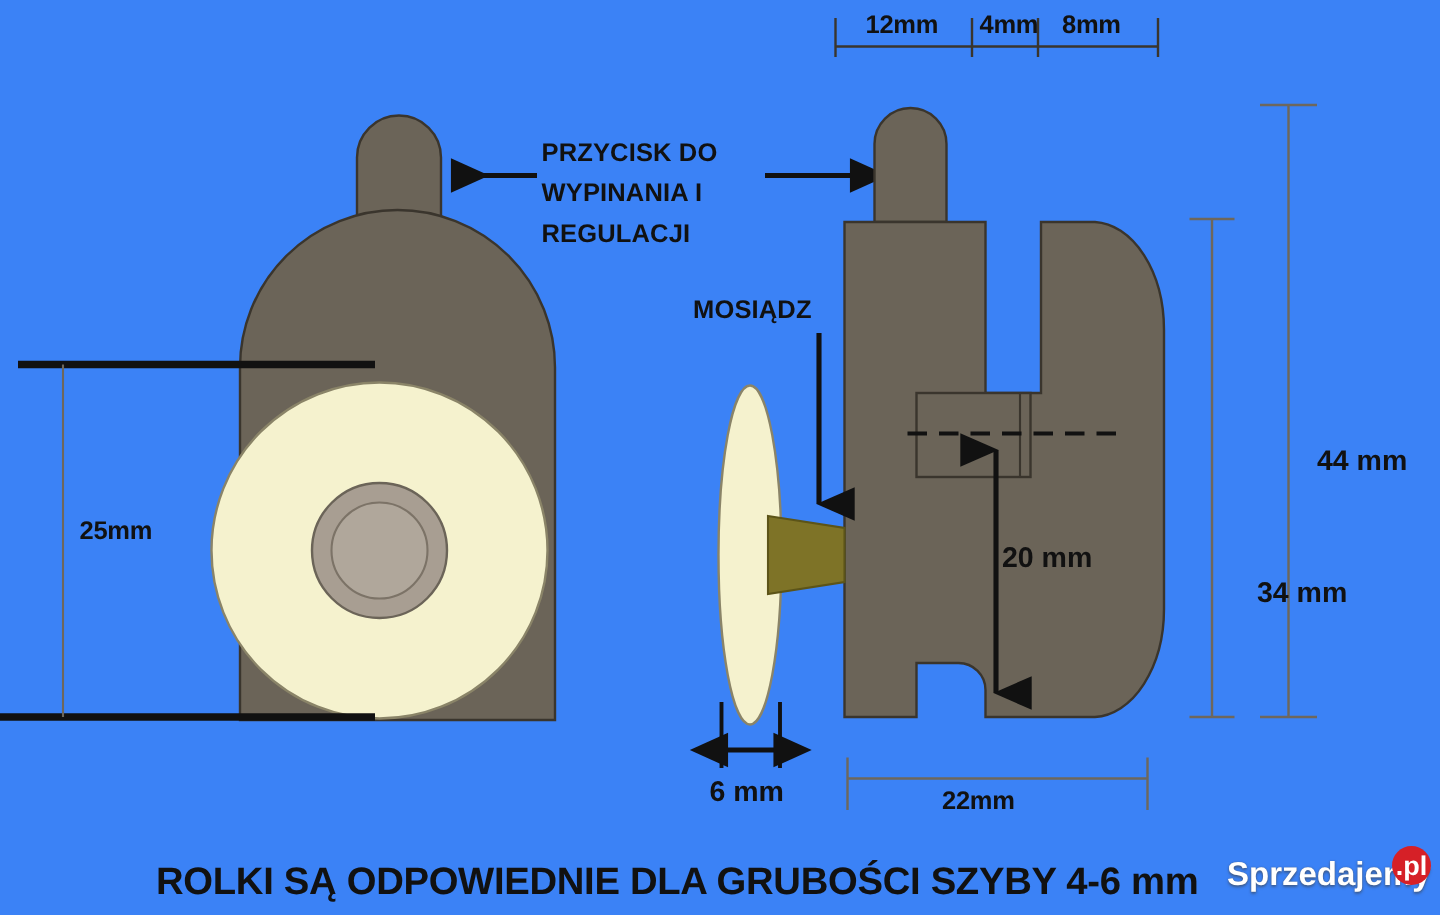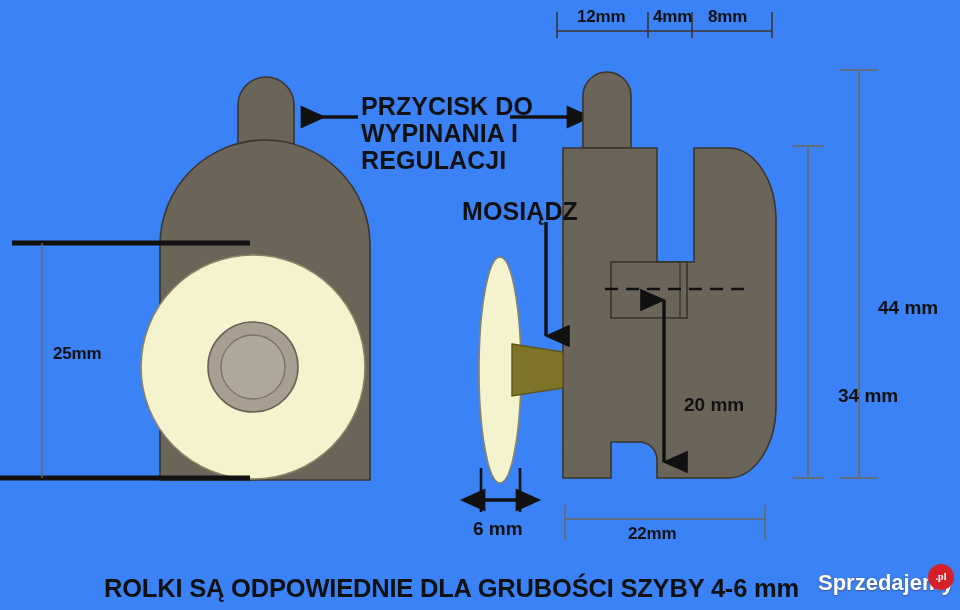--- a/index.html
+++ b/index.html
@@ -31,21 +31,21 @@
     line-height: 1.18;
   }
   .lbl-dim-sm {
     font-size: 17px;
     letter-spacing: -0.2px;
   }
   .lbl-dim-md {
     font-size: 19px;
   }
   .lbl-note {
-    font-size: 25px;
+    font-size: 17px;
     letter-spacing: 0.1px;
   }
   .lbl-caption {
     font-size: 25.5px;
     letter-spacing: -0.2px;
   }
   .wm {
     position: absolute;
     font-family: "Liberation Sans", sans-serif;
     font-weight: bold;
@@ -54,23 +54,23 @@
     text-shadow: 0 1px 2px rgba(60,60,60,0.55), 0 0 1px rgba(80,80,80,0.6);
     white-space: pre;
   }
   .wm-badge {
     position: absolute;
     width: 26px;
     height: 26px;
     border-radius: 50%;
     background: #D62027;
     color: #ffffff;
-    font-family: Liberation Serif, serif;
+    font-family: Liberation Sans, sans-serif;
     font-weight: bold;
-    font-size: 10px;
+    font-size: 18px;
     line-height: 26px;
     text-align: center;
   }
 </style>
 </head>
 <body>
 
 <div id="canvas">
 
   <svg width="960" height="610" viewBox="0 0 960 610">
@@ -188,21 +188,21 @@
   <div class="lbl lbl-dim-sm" style="left:708px; top:7px;">8mm</div>
 
   <div class="lbl lbl-dim-sm" style="left:53px; top:344px;">25mm</div>
 
   <div class="lbl lbl-note" style="left:361px; top:92px;">PRZYCISK DO</div>
   <div class="lbl lbl-note" style="left:361px; top:119px;">WYPINANIA I</div>
   <div class="lbl lbl-note" style="left:361px; top:146px;">REGULACJI</div>
 
   <div class="lbl lbl-note" style="left:462px; top:197px;">MOSIĄDZ</div>
 
-  <div class="lbl lbl-dim-md" style="left:684px; top:362px;margin-top:32px;">20 mm</div>
+  <div class="lbl lbl-dim-md" style="left:668px; top:362px;">20 mm</div>
 
   <div class="lbl lbl-dim-md" style="left:473px; top:518px;">6 mm</div>
 
   <div class="lbl lbl-dim-sm" style="left:628px; top:524px;text-align:right;">22mm</div>
 
   <div class="lbl lbl-dim-md" style="left:814px; top:385px;margin-left:24px;">34 mm</div>
 
   <div class="lbl lbl-dim-md" style="left:878px; top:297px;">44 mm</div>
 
   <div class="lbl lbl-caption" style="left:104px; top:573px;">ROLKI SĄ ODPOWIEDNIE DLA GRUBOŚCI SZYBY 4-6 mm</div>

